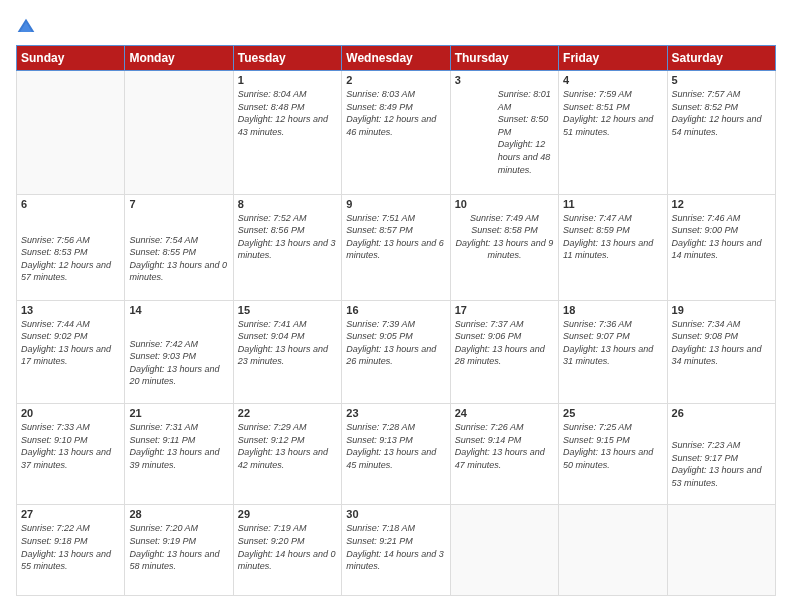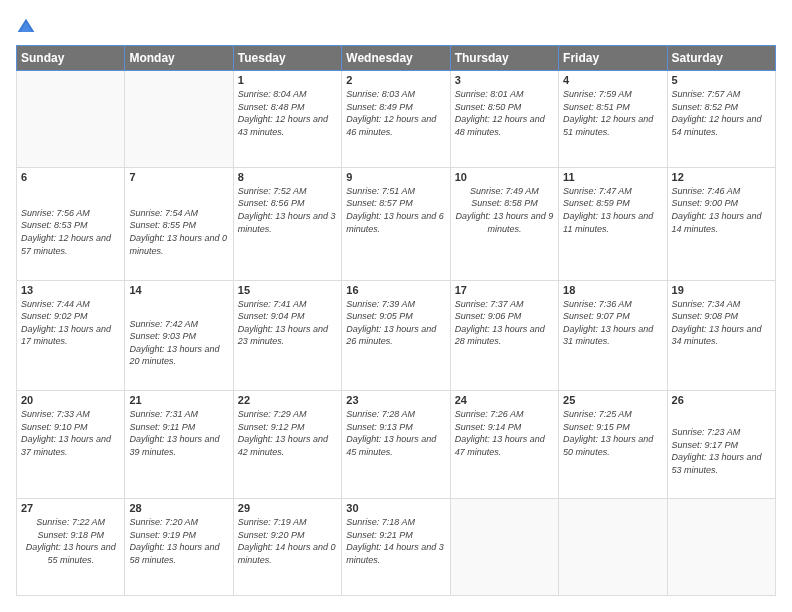--- a/index.html
+++ b/index.html
@@ -55,21 +55,21 @@
       color: #555;
     }
     .calendar {
       flex: 1;
       border: 1px solid #ccc;
       border-collapse: collapse;
       width: 100%;
       table-layout: fixed;
     }
     .calendar th {
-      background-color: #737373;
+      background-color: #b91c1c;
       color: #fff;
       font-size: 12px;
       font-weight: bold;
       padding: 5px 4px;
       text-align: left;
       border: 1px solid #5a8fd5;
     }
     .calendar td {
       vertical-align: top;
       border: 1px solid #ddd;
@@ -140,21 +140,21 @@
 Daylight: 12 hours and 43 minutes.</div>
           </td>
           <td>
             <span class="day-number">2</span>
             <div class="day-info" style="white-space: pre-line;">Sunrise: 8:03 AM
 Sunset: 8:49 PM
 Daylight: 12 hours and 46 minutes.</div>
           </td>
           <td>
             <span class="day-number">3</span>
-            <div class="day-info" style="white-space: pre-line;">Sunrise: 8:01 AM
+            <div class="day-info" style="white-space: pre-line; margin-left: 43px;">Sunrise: 8:01 AM
 Sunset: 8:50 PM
 Daylight: 12 hours and 48 minutes.</div>
           </td>
           <td>
             <span class="day-number">4</span>
             <div class="day-info" style="white-space: pre-line;">Sunrise: 7:59 AM
 Sunset: 8:51 PM
 Daylight: 12 hours and 51 minutes.</div>
           </td>
           <td>
@@ -292,21 +292,21 @@
           <td>
             <span class="day-number">26</span>
             <div class="day-info" style="white-space: pre-line; margin-top: 20px;">Sunrise: 7:23 AM
 Sunset: 9:17 PM
 Daylight: 13 hours and 53 minutes.</div>
           </td>
         </tr>
         <tr>
           <td>
             <span class="day-number">27</span>
-            <div class="day-info" style="white-space: pre-line; text-align: center;">Sunrise: 7:22 AM
+            <div class="day-info" style="white-space: pre-line;">Sunrise: 7:22 AM
 Sunset: 9:18 PM
 Daylight: 13 hours and 55 minutes.</div>
           </td>
           <td>
             <span class="day-number">28</span>
             <div class="day-info" style="white-space: pre-line;">Sunrise: 7:20 AM
 Sunset: 9:19 PM
 Daylight: 13 hours and 58 minutes.</div>
           </td>
           <td>

